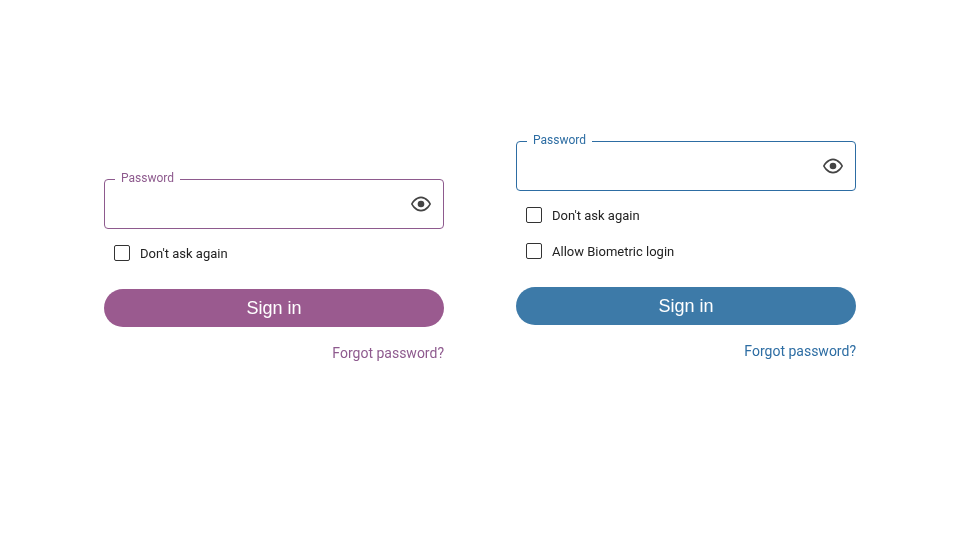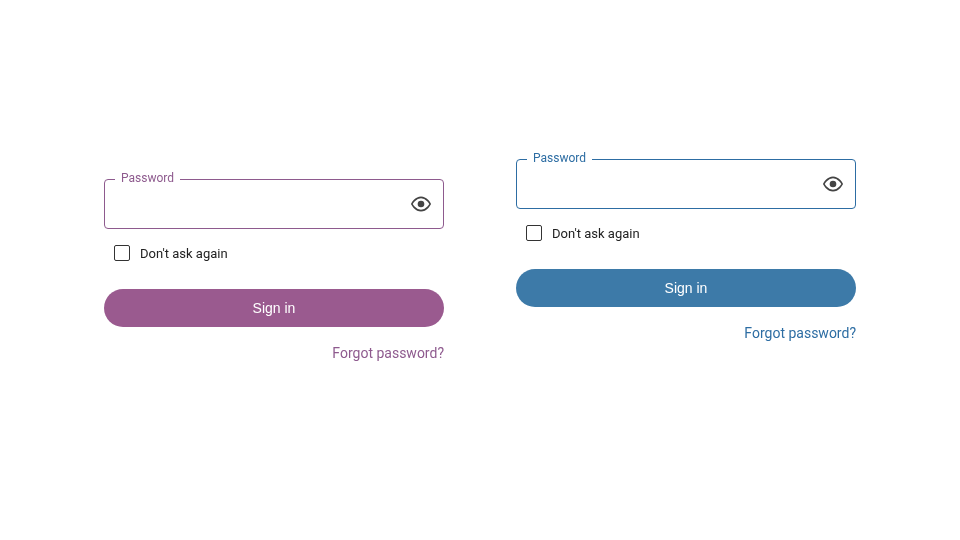--- a/index.html
+++ b/index.html
@@ -85,21 +85,21 @@
     .checkbox-label {
       font-size: 13px;
       color: #222;
     }
     .signin-button {
       margin-top: 28px;
       height: 38px;
       border: none;
       border-radius: 20px;
       color: #fff;
-      font-size: 14px;
+      font-size: 18px;
       font-weight: 500;
       cursor: pointer;
     }
     .purple-bg { background: #9a5a8f; }
     .blue-bg { background: #3d7aa8; }
     .forgot-link {
       margin-top: 18px;
       text-align: right;
       font-size: 14px;
       cursor: pointer;
@@ -135,15 +135,19 @@
       <svg width="20" height="20" viewBox="0 0 24 24" fill="none" stroke="currentColor" stroke-width="2">
         <path d="M1 12s4-8 11-8 11 8 11 8-4 8-11 8-11-8-11-8z"></path>
         <circle cx="12" cy="12" r="3" fill="currentColor"></circle>
       </svg>
     </span>
   </div>
   <div class="checkbox-row">
     <div class="checkbox"></div>
     <span class="checkbox-label">Don't ask again</span>
   </div>
+  <div class="checkbox-row">
+    <div class="checkbox"></div>
+    <span class="checkbox-label">Allow Biometric login</span>
+  </div>
   <button class="signin-button blue-bg">Sign in</button>
   <div class="forgot-link blue-text">Forgot password?</div>
 </div>
 
 </body></html>

